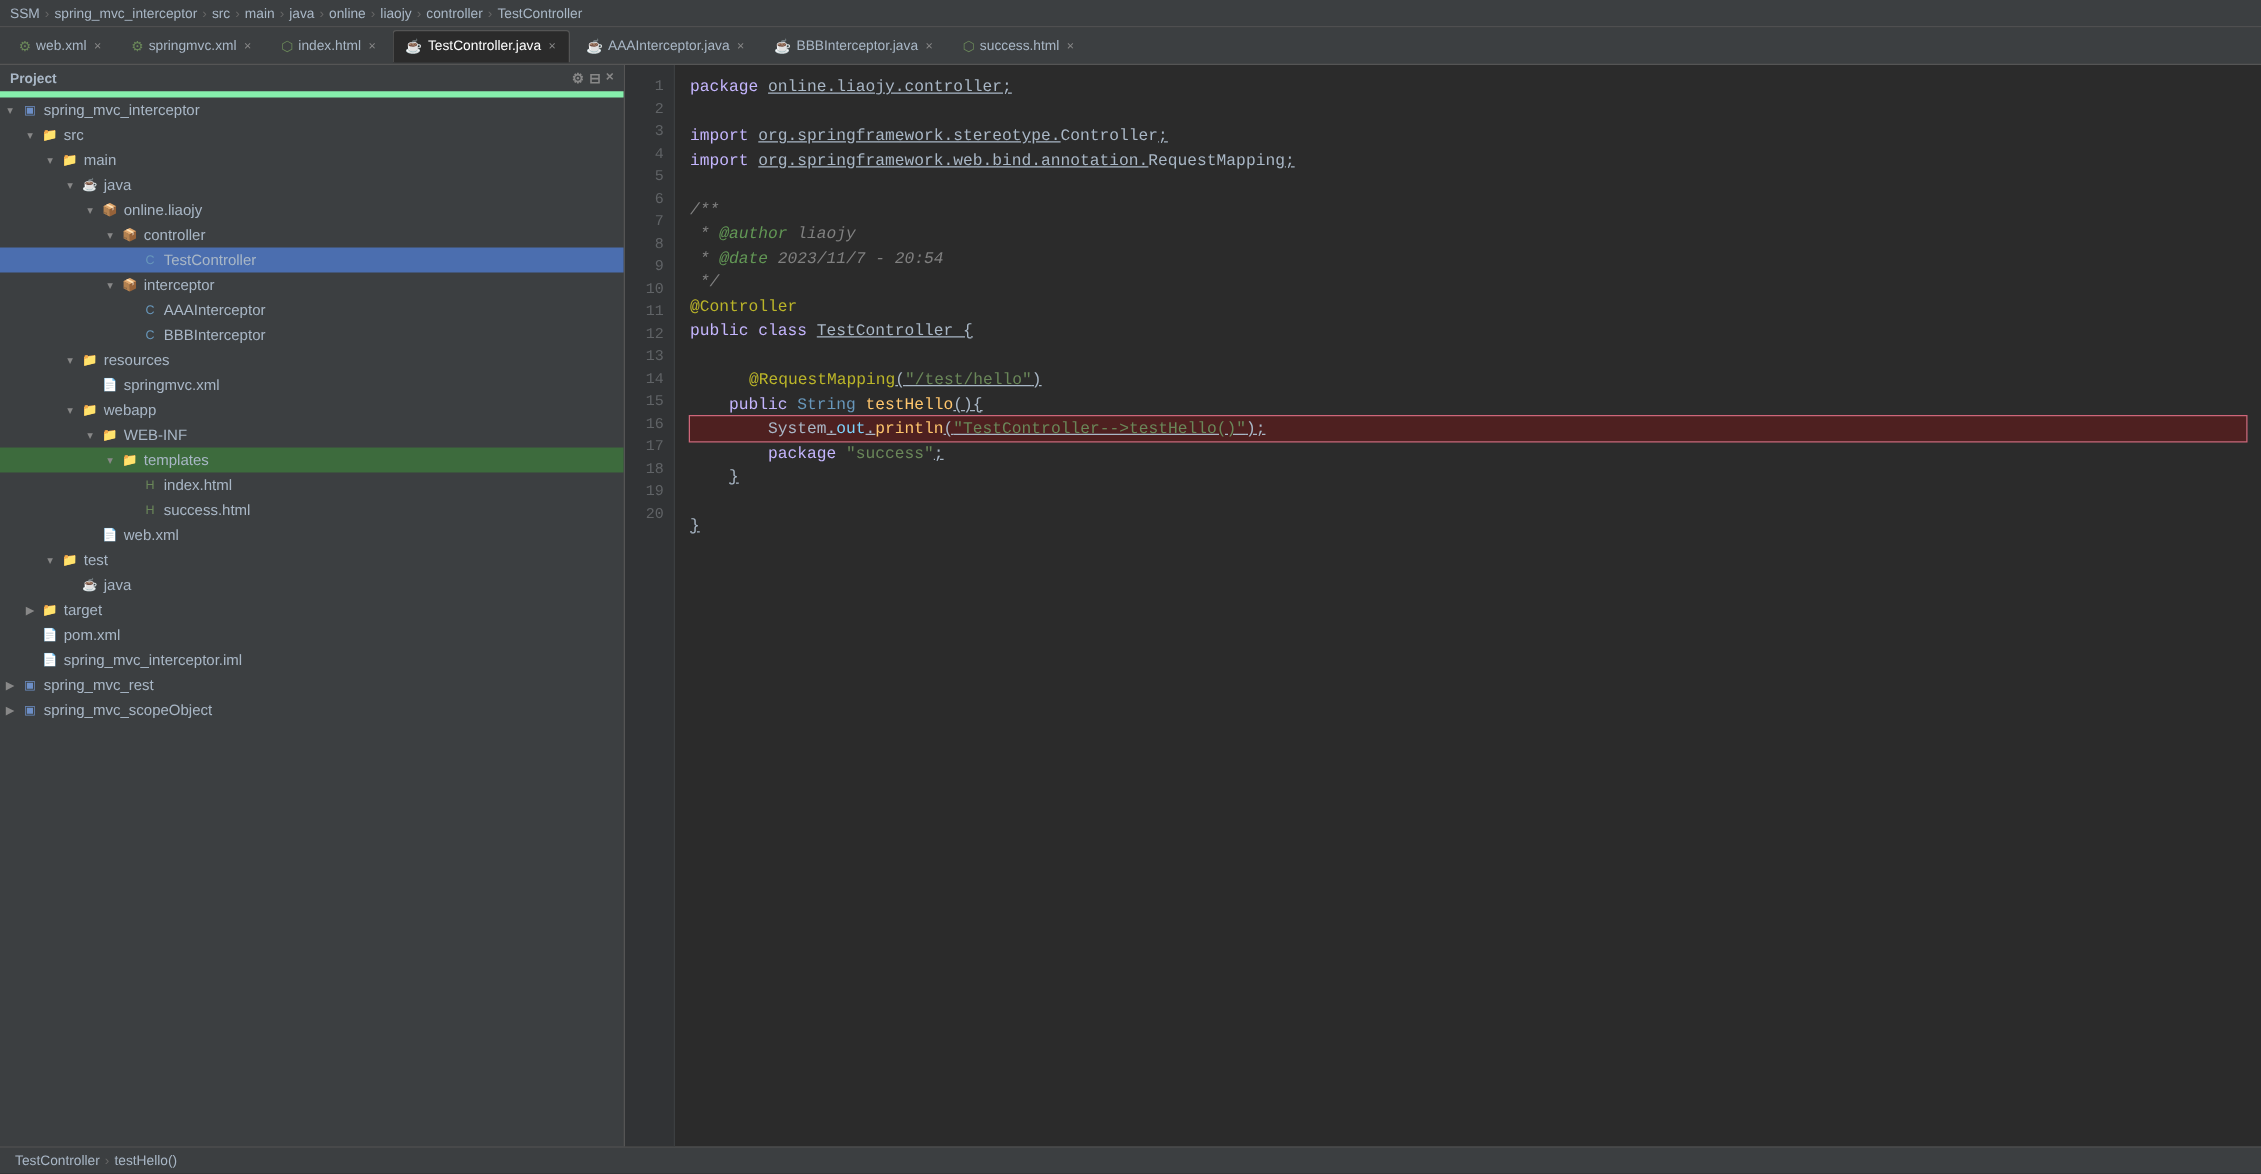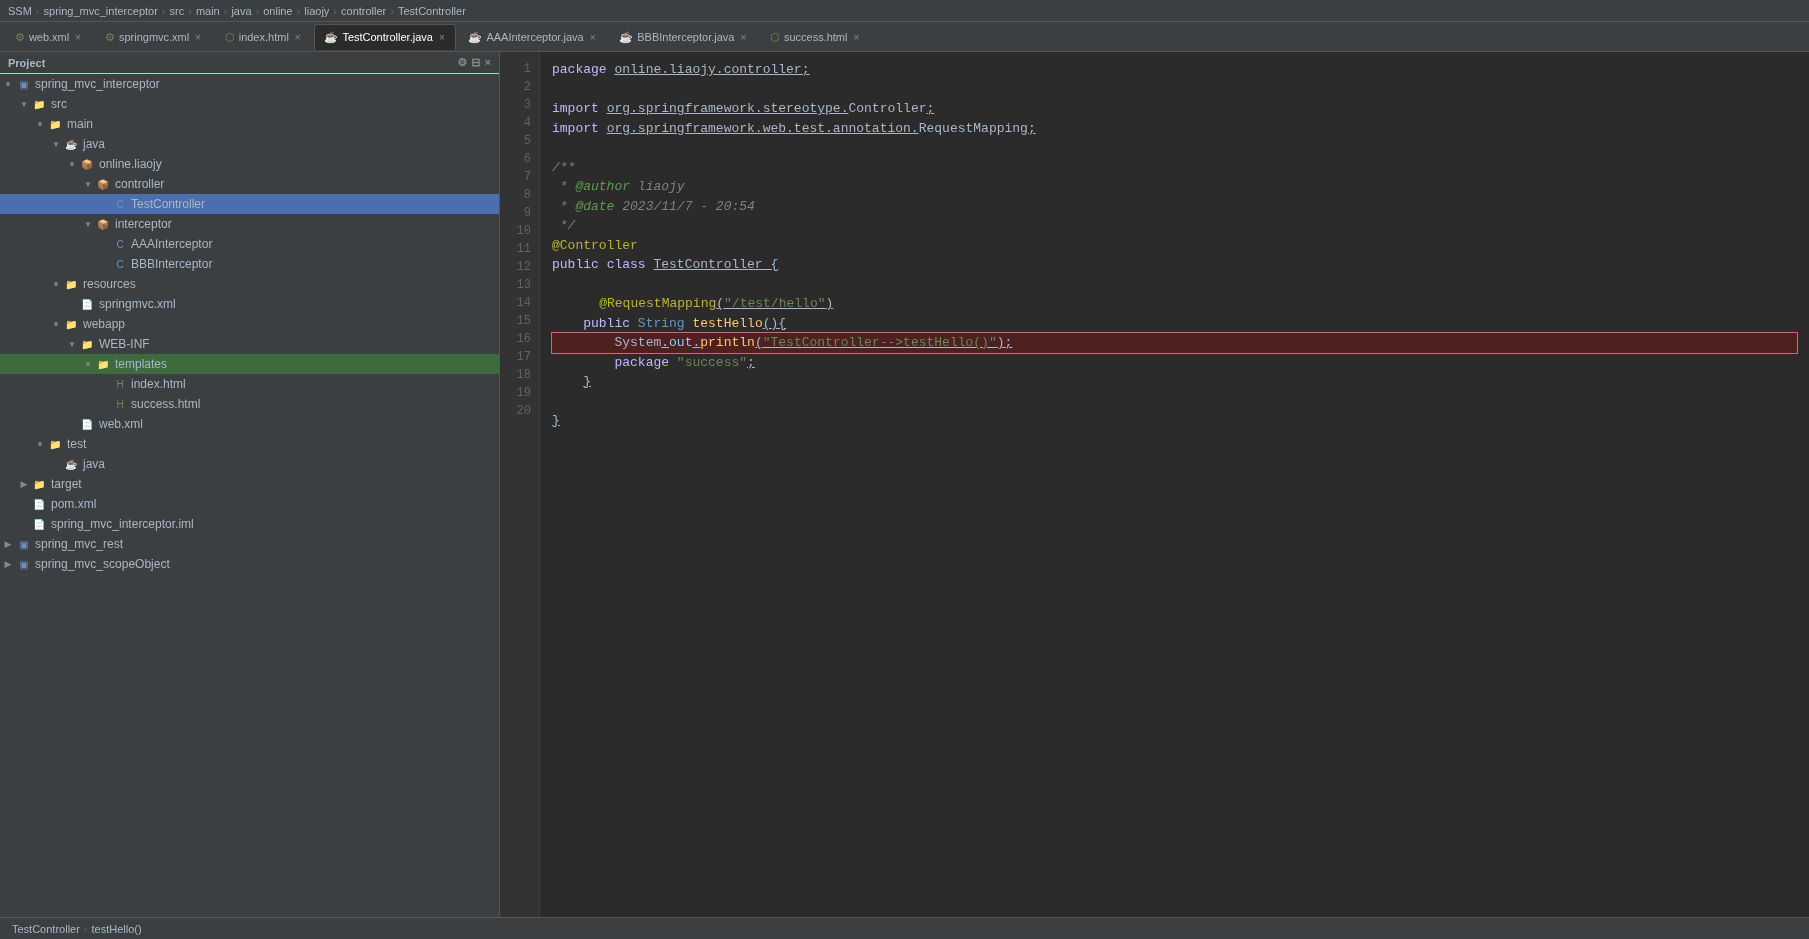--- a/index.html
+++ b/index.html
@@ -67,21 +67,21 @@
     }
     #project-header {
       padding: 4px 8px;
       font-size: 11px;
       font-weight: bold;
       color: #a9b7c6;
       display: flex;
       align-items: center;
       justify-content: space-between;
       background: #3c3f41;
-      border-bottom: 1px solid #86efac;
+      border-bottom: 5px solid #86efac;
     }
     .tree-item {
       display: flex;
       align-items: center;
       padding: 1px 0;
       cursor: pointer;
       white-space: nowrap;
       height: 20px;
     }
     .tree-item.selected { background: #4b6eaf; }
@@ -453,21 +453,21 @@
         <div>16</div>
           <div>17</div>
           <div>18</div>
           <div>19</div>
           <div>20</div>
       </div>
       <div id="code-content">
         <span class="code-line"><span class="kw">package</span> <span class="plain">online.liaojy.controller;</span></span>
         <span class="code-line"> </span>
         <span class="code-line"><span class="kw">import</span> <span class="plain">org.springframework.stereotype.</span><span class="cls">Controller</span><span class="plain">;</span></span>
-        <span class="code-line"><span class="kw">import</span> <span class="plain">org.springframework.web.test.annotation.</span><span class="cls">RequestMapping</span><span class="plain">;</span></span>
+        <span class="code-line"><span class="kw">import</span> <span class="plain">org.springframework.web.bind.annotation.</span><span class="cls">RequestMapping</span><span class="plain">;</span></span>
         <span class="code-line"> </span>
         <span class="code-line"><span class="comment">/**</span></span>
         <span class="code-line"><span class="comment"> * <span class="comment-tag">@author</span> <i>liaojy</i></span></span>
         <span class="code-line"><span class="comment"> * <span class="comment-tag">@date</span> <i>2023/11/7 - 20:54</i></span></span>
         <span class="code-line"><span class="comment"> */</span></span>
         <span class="code-line"><span class="ann">@Controller</span></span>
         <span class="code-line"><span class="kw">public</span> <span class="kw">class</span> <span class="plain">TestController {</span></span>
         <span class="code-line"> </span>
         <span class="code-line"><span style="margin-left:16px;"></span>    <span class="ann">@RequestMapping</span><span class="plain">(<span class="str">"/test/hello"</span>)</span></span>
         <span class="code-line">    <span class="kw">public</span> <span class="kw-blue">String</span> <span class="fn">testHello</span><span class="plain">(){</span></span>

